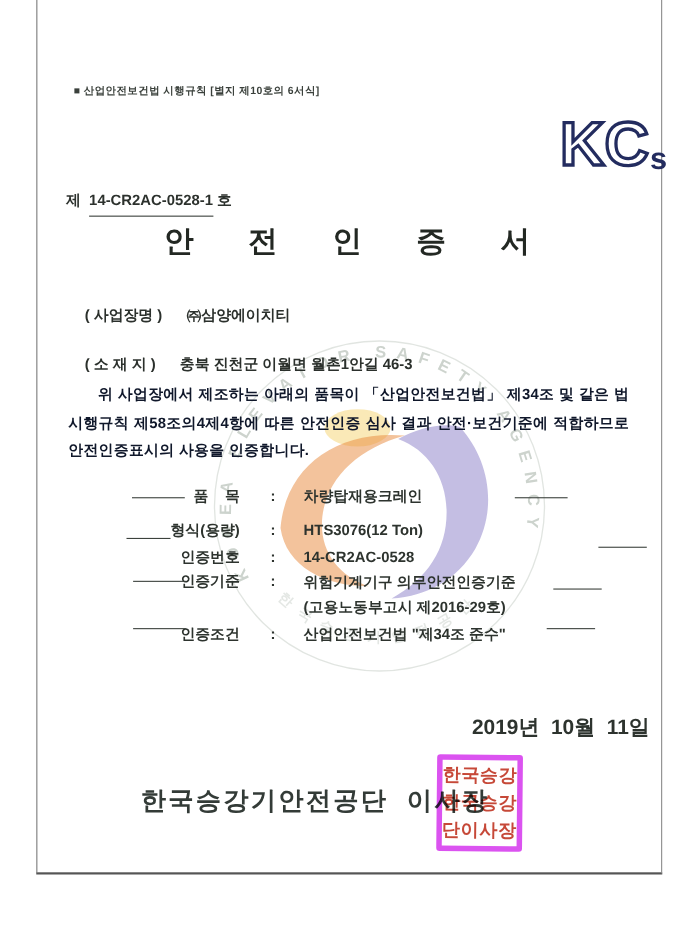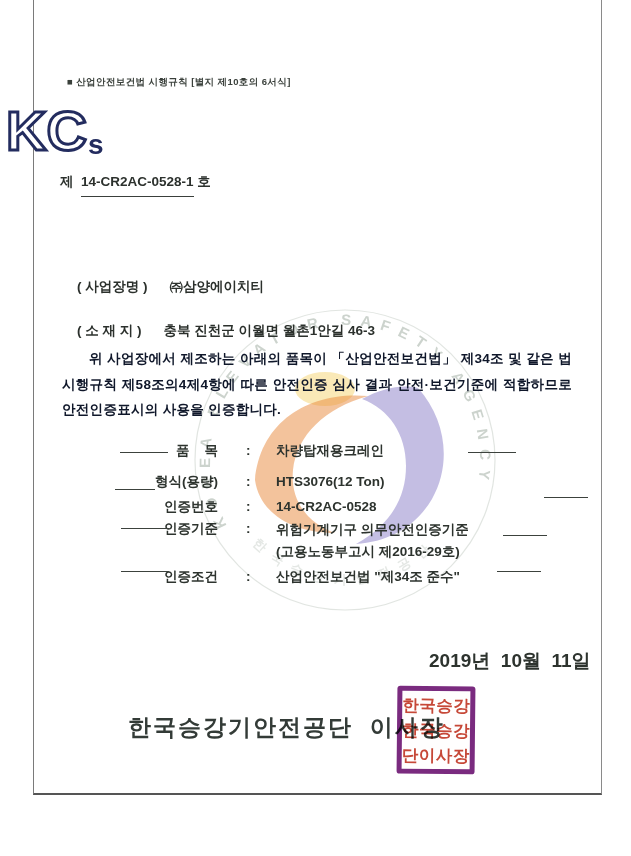--- a/index.html
+++ b/index.html
@@ -9,21 +9,21 @@
     overflow:hidden;
   }
   .frame{
     position:absolute;left:33px;top:-2px;width:567px;height:795px;
     border-left:1px solid #7a7a7a;border-right:1px solid #8a8a8a;border-bottom:2px solid #555;
   }
   .form-ref{
     position:absolute;left:67px;top:76px;font-size:9.5px;letter-spacing:.4px;
     color:#3a403b;font-weight:600;white-space:pre;
   }
-  .logo{position:absolute;left:0;right:0;top:98px;text-align:left;}
+  .logo{position:absolute;left:0;right:0;top:98px;text-align:right;}
   .cert-no{position:absolute;left:60px;top:173px;font-size:13.5px;font-weight:700;color:#2c312d;white-space:pre;}
   .cert-no .num{border-bottom:1.5px solid #3a3f3b;padding-bottom:7px;}
   .title{
     position:absolute;left:0;right:0;top:201px;margin:0;text-align:center;
     font-size:27px;font-weight:700;color:#232823;letter-spacing:21px;padding-left:21px;
   }
   .top-field{position:absolute;left:62px;font-size:13.5px;font-weight:700;color:#2b302c;white-space:pre;}
   .top-field .val{margin-left:22px;}
   .field-biz{top:263px;}
   .field-addr{top:307px;}
@@ -48,21 +48,21 @@
   .d3r{left:544px;top:497px;width:44px;}
   .d4l{left:121px;top:528px;width:48px;}
   .d4r{left:503px;top:535px;width:44px;}
   .d5l{left:121px;top:571px;width:48px;}
   .d5r{left:497px;top:571px;width:44px;}
   .date{position:absolute;left:429px;top:648px;font-size:19px;font-weight:700;color:#2d332e;white-space:pre;}
   .issuer{position:absolute;left:128px;top:712px;font-size:23px;font-weight:600;
     letter-spacing:2px;color:#333b37;white-space:pre;}
   .seal{
     position:absolute;left:397px;top:686px;width:68px;height:76px;
-    border:5px solid #701a75;border-radius:3px;padding:2px 0 0 0;text-align:center;
+    border:5px solid #d946ef;border-radius:3px;padding:2px 0 0 0;text-align:center;
     transform:rotate(.6deg);opacity:.93;mix-blend-mode:multiply;background:rgba(255,252,250,.25);
   }
   .seal .srow{font-size:16.5px;line-height:25px;font-weight:700;color:#c23a28;letter-spacing:.5px;white-space:pre;}
   .wm{position:absolute;left:185px;top:295px;width:320px;height:330px;pointer-events:none;}
 </style>
 </head>
 <body>
 
 <div class="page">
 
@@ -89,20 +89,21 @@
 
   <div class="logo">
     <svg width="128" height="64" viewBox="0 0 128 64">
       <text x="6" y="52" font-size="56" font-weight="700" fill="#ffffff" stroke-width="3" font-family="Liberation Sans, DejaVu Sans, sans-serif" stroke="#232c5f">KC</text>
       <text x="88" y="56" font-size="28" font-weight="700" font-family="Liberation Sans, DejaVu Sans, sans-serif" fill="#232c5f">s</text>
     </svg>
   </div>
 
   <div class="cert-no"><span>제  </span><span class="num">14-CR2AC-0528-1</span><span> 호</span></div>
 
+  <h1 class="title">안 전 인 증 서</h1>
 
   <div class="top-field field-biz">
     <span>( 사업장명 )</span><span class="val">㈜삼양에이치티</span>
   </div>
   <div class="top-field field-addr">
     <span>( 소 재 지 )</span><span class="val">충북 진천군 이월면 월촌1안길 46-3</span>
   </div>
 
   <div class="body-par">
     <div class="jline l1">위 사업장에서 제조하는 아래의 품목이 「산업안전보건법」 제34조 및 같은 법</div>

